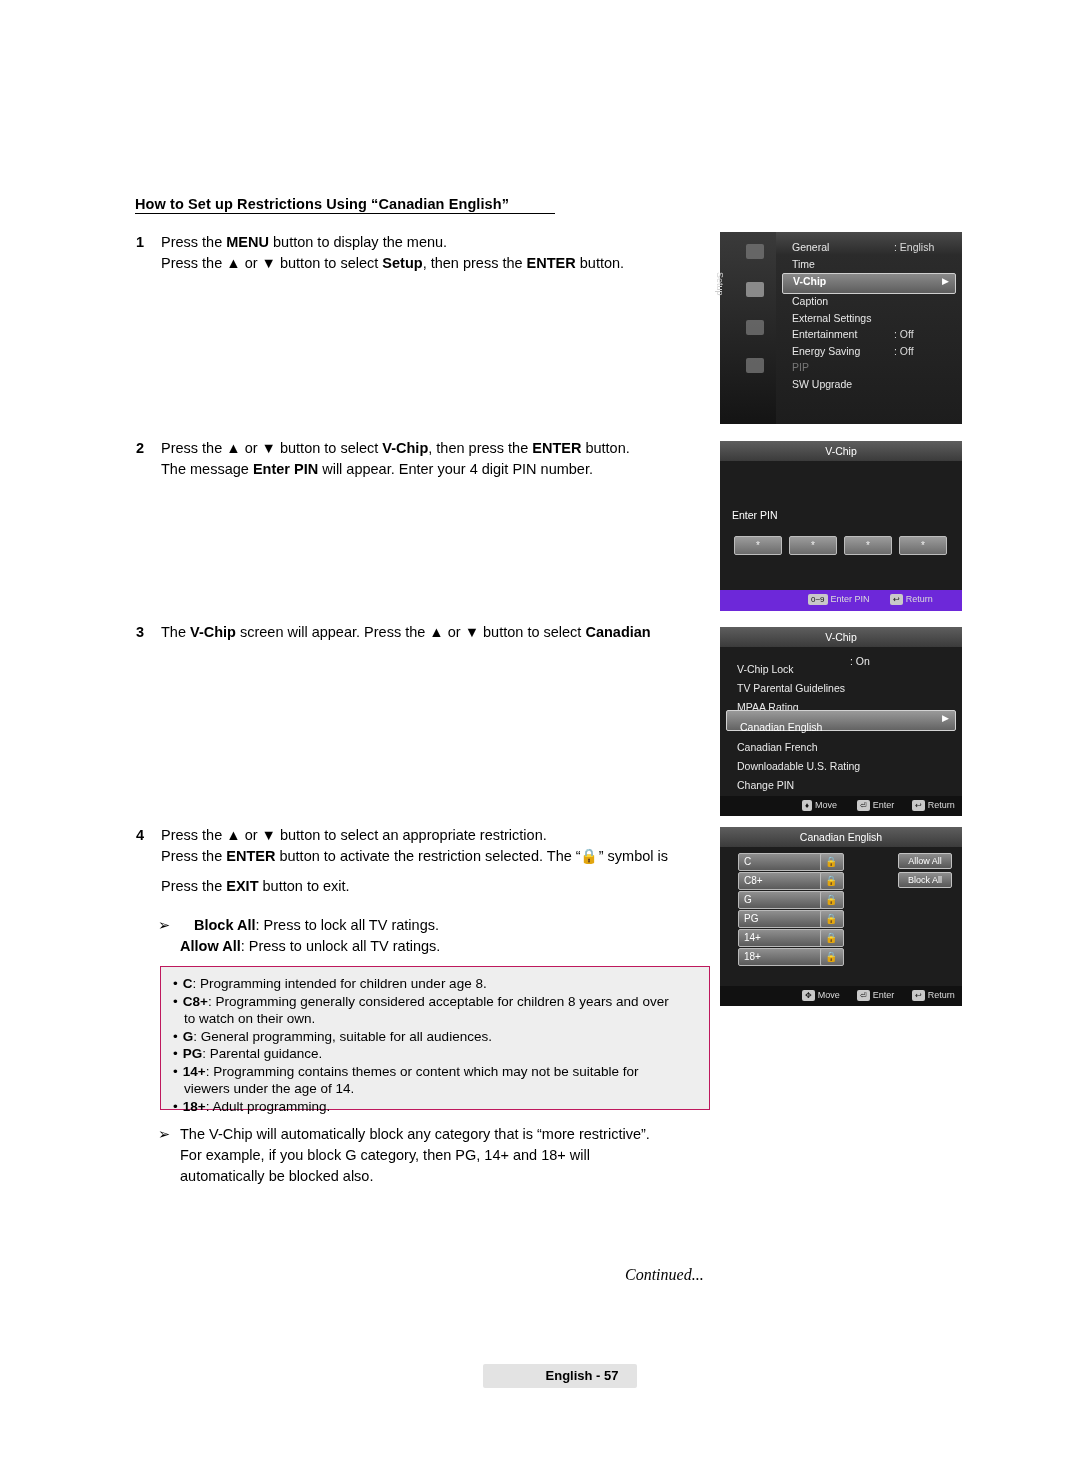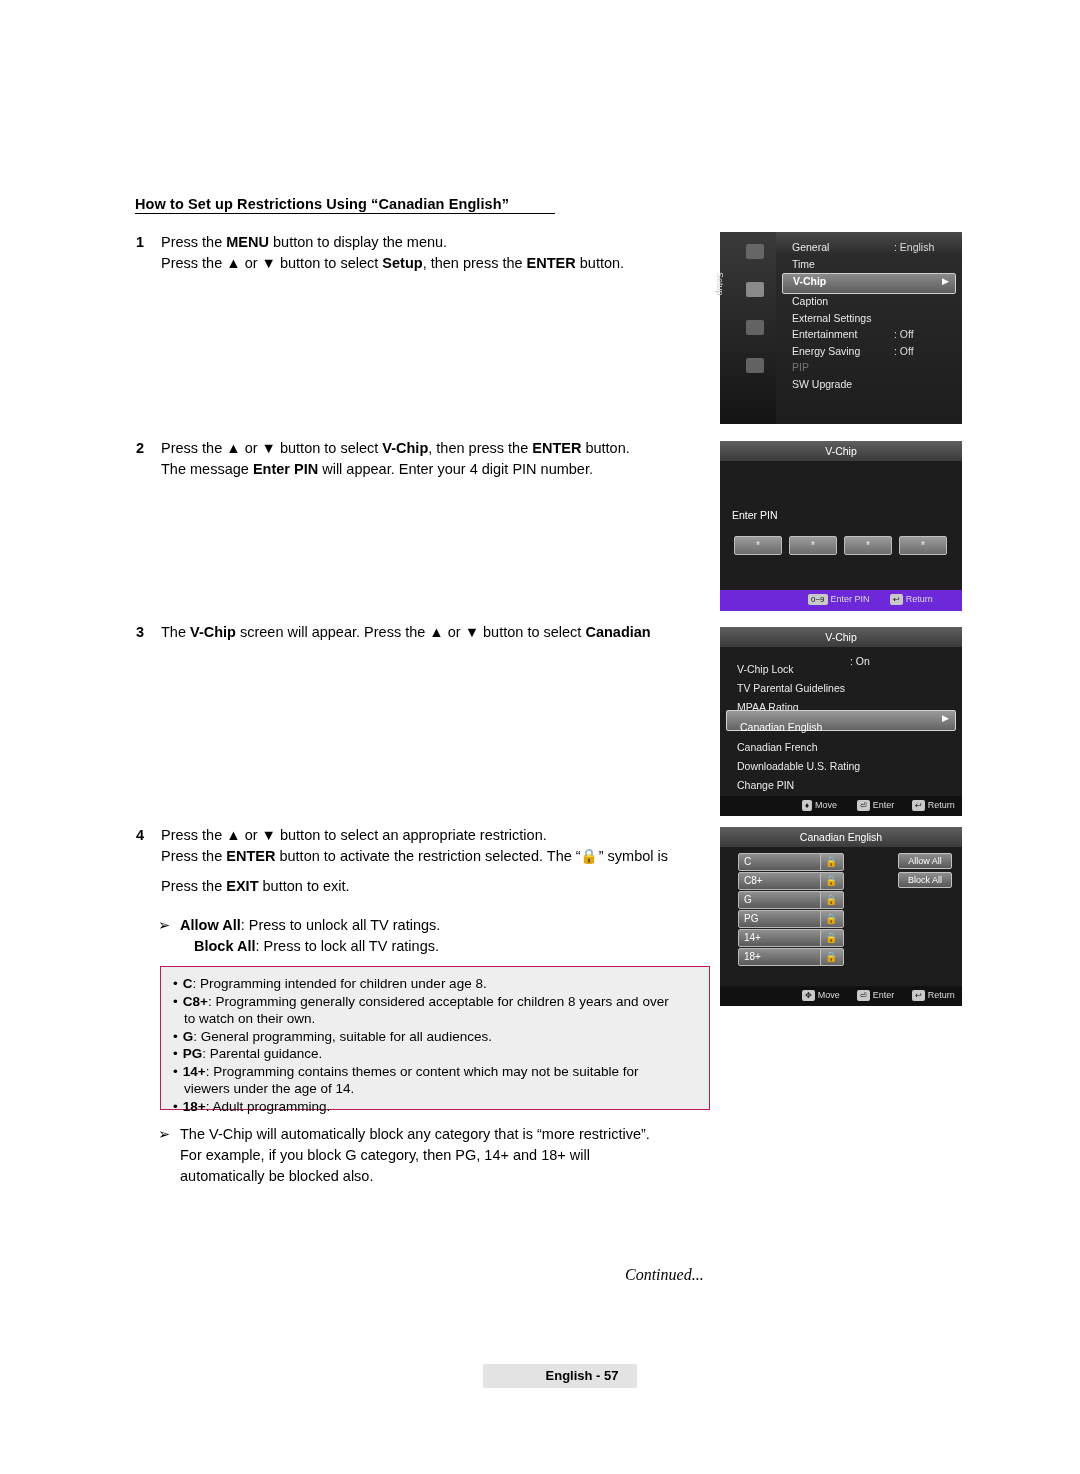--- a/index.html
+++ b/index.html
@@ -164,22 +164,22 @@
         <div><span>Press the ▲ or ▼ button to select an appropriate restriction.</span></div>
         <div><span>Press the </span><b>ENTER</b><span> button to activate the restriction selected. The “🔒” symbol is</span></div>
         <div style="height: 9px;">&nbsp;</div>
         <div><span>Press the </span><b>EXIT</b><span> button to exit.</span></div>
       </span>
   </div>
 
   <div class="arrowline a1">
     <span class="ar">➢</span>
     <span class="txt">
+        <div style="margin-left: 14px;"><b>Block All</b><span>: Press to lock all TV ratings.</span></div>
         <div><b>Allow All</b><span>: Press to unlock all TV ratings.</span></div>
-        <div style="margin-left: 14px;"><b>Block All</b><span>: Press to lock all TV ratings.</span></div>
       </span>
   </div>
 
   <div class="notebox">
     <ul>
         <li><span class="bullet">•</span><b>C</b><span>: Programming intended for children under age 8.</span></li>
         <li><span class="bullet">•</span><b>C8+</b><span>: Programming generally considered acceptable for children 8 years and over</span></li>
         <li style="padding-left: 11px;"><span>to watch on their own.</span></li>
         <li><span class="bullet">•</span><b>G</b><span>: General programming, suitable for all audiences.</span></li>
         <li><span class="bullet">•</span><b>PG</b><span>: Parental guidance.</span></li>

